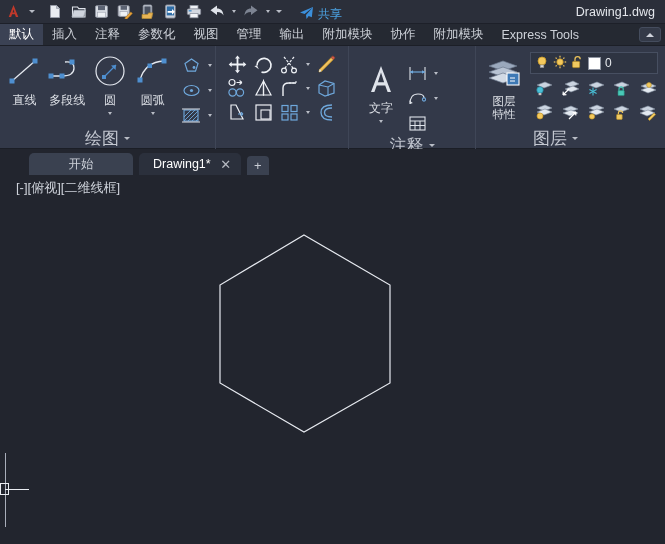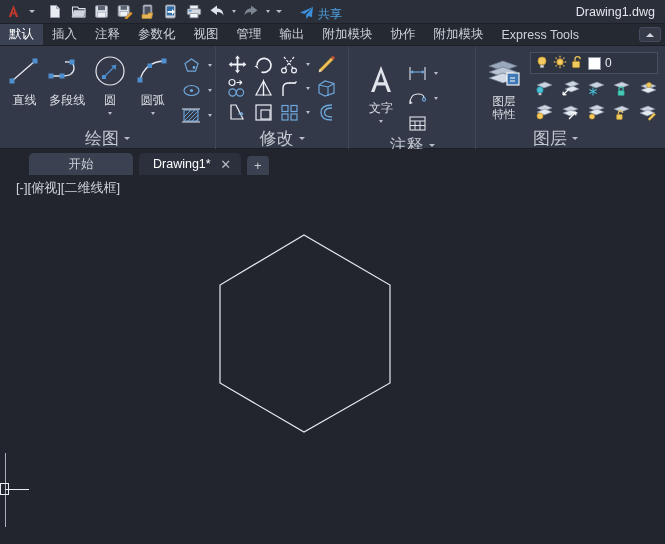--- a/index.html
+++ b/index.html
@@ -457,24 +457,20 @@
               </span>
             <span class="s-btn">
               <svg width="21" height="21" viewBox="0 0 21 21">
                 <path d="M16 3 Q5 3 5 10.5 Q5 18 16 18" fill="none" stroke="#6fa8dc" stroke-width="1.3"></path>
                 <path d="M16 6 Q8.5 6 8.5 10.5 Q8.5 15 16 15" fill="none" stroke="#6fa8dc" stroke-width="1.3"></path>
               </svg>
             </span>
           </div>
         </div>
       </div>
-      <div class="panel-title">
-        <span>修改</span>
-        <span class="caret"></span>
-      </div>
     </div>
 
     <div class="panel" style="width:127px;">
       <div class="panel-body" style="padding-left:10px;margin-top:8px;">
         <div class="big-btn" style="width:44px;">
           <span class="ico">
             <svg width="34" height="34" viewBox="0 0 34 34">
               <path d="M17 4 L27 30 H23.6 L21.2 23.4 H12.8 L10.4 30 H7 Z M17 10.5 L13.9 20.3 H20.1 Z" fill="#dfe3ea"></path>
             </svg>
           </span>

